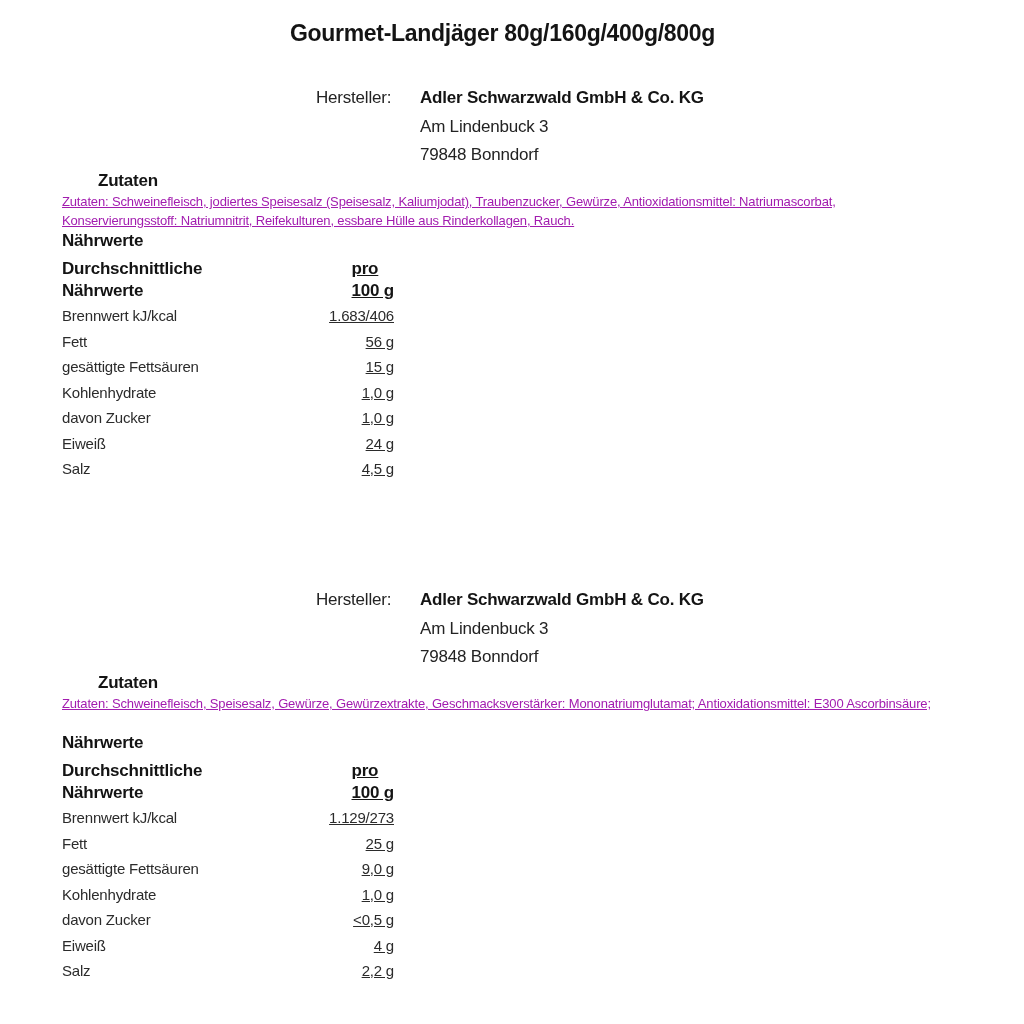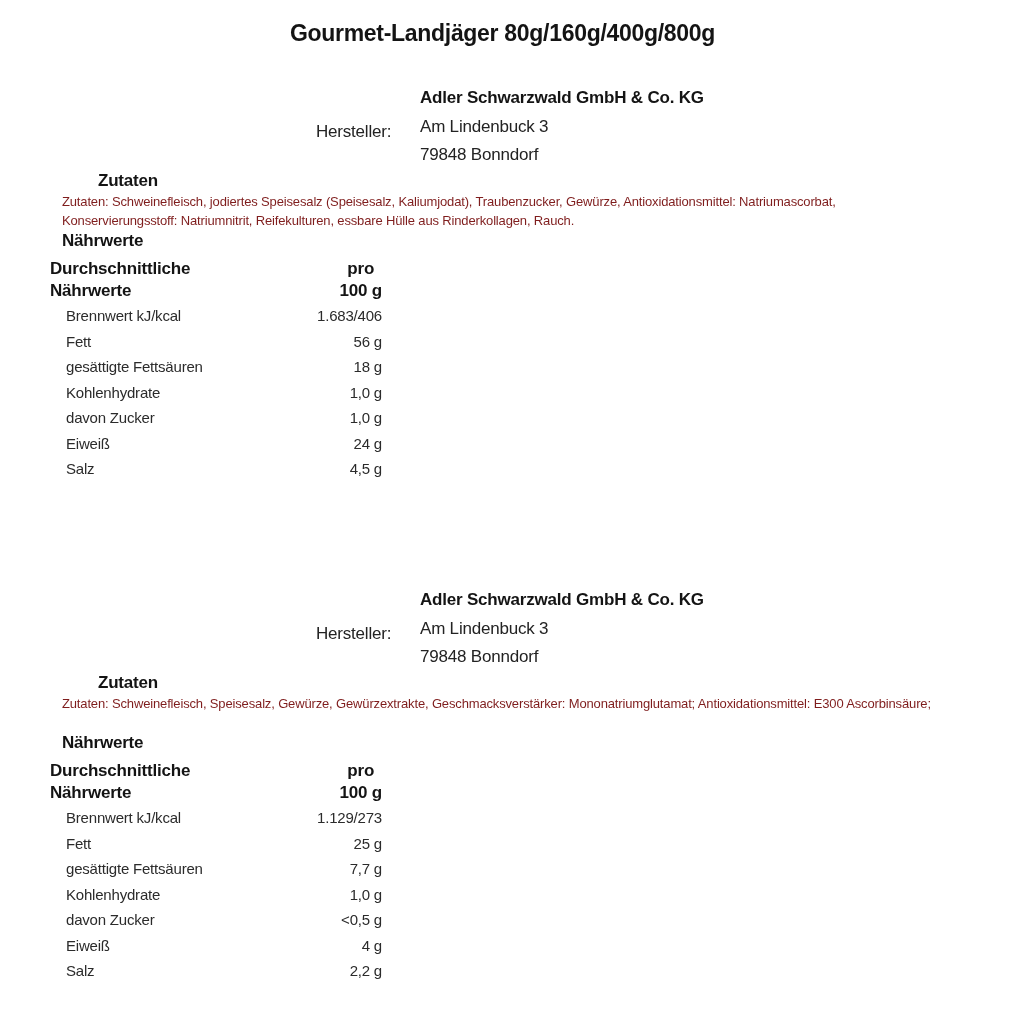--- a/index.html
+++ b/index.html
@@ -19,45 +19,45 @@
     font-size:23px; font-weight:700; color:#141414;
     letter-spacing:-0.3px;
   }
 
   .manufacturer {
     position:absolute; top:84px; left:316px;
     display:flex;
     font-size:17px; line-height:28.5px; color:#232323;
     letter-spacing:-0.2px;
   }
-  .mfr-label { width:104px;margin-top:34px; }
+  .mfr-label { width:104px; }
   .mfr-name { font-weight:700; color:#141414; }
 
   .ing-heading, .nut-heading {
     position:absolute; left:62px;
     font-size:17px; font-weight:700; color:#141414;
     letter-spacing:-0.2px;
   }
   .ing-heading { top:171px;margin-left:36px; }
   .nut-heading { top:231px; }
 
   .ing-text {
     position:absolute; top:193px; left:62px;
-    font-size:13px; line-height:18.5px; color:#7f1d1d;
-    white-space:nowrap; letter-spacing:-0.15px;
+    font-size:13px; line-height:18.5px; color:#a21caf;
+    white-space:nowrap; letter-spacing:-0.15px;text-decoration:underline;
   }
 
-  .ntable { position:absolute; top:258px; left:50px; width:332px; }
+  .ntable { position:absolute; top:258px; left:62px; width:332px; }
   .ntable-header {
     display:flex; justify-content:space-between;
     font-size:17px; font-weight:700; line-height:21.5px; color:#141414;
     letter-spacing:-0.2px;
   }
-  .col-value, .row-value { text-align:center; }
-  .ntable-rows { margin-top:2px;margin-left:16px; }
+  .col-value, .row-value { text-align:left;text-decoration:underline; }
+  .ntable-rows { margin-top:2px; }
   .ntable-row {
     display:flex; justify-content:space-between;
     font-size:15px; line-height:25.5px; color:#2b2b2b;
     letter-spacing:-0.2px;
   }
 </style>
 </head>
 <body>
 
 <div class="section s1">
@@ -95,21 +95,21 @@
       <div class="ntable-row">
         <span class="row-label">Brennwert kJ/kcal</span>
         <span class="row-value">1.683/406</span>
       </div>
       <div class="ntable-row">
         <span class="row-label">Fett</span>
         <span class="row-value">56 g</span>
       </div>
       <div class="ntable-row">
         <span class="row-label">gesättigte Fettsäuren</span>
-        <span class="row-value">18 g</span>
+        <span class="row-value">15 g</span>
       </div>
       <div class="ntable-row">
         <span class="row-label">Kohlenhydrate</span>
         <span class="row-value">1,0 g</span>
       </div>
       <div class="ntable-row">
         <span class="row-label">davon Zucker</span>
         <span class="row-value">1,0 g</span>
       </div>
       <div class="ntable-row">
@@ -157,21 +157,21 @@
       <div class="ntable-row">
         <span class="row-label">Brennwert kJ/kcal</span>
         <span class="row-value">1.129/273</span>
       </div>
       <div class="ntable-row">
         <span class="row-label">Fett</span>
         <span class="row-value">25 g</span>
       </div>
       <div class="ntable-row">
         <span class="row-label">gesättigte Fettsäuren</span>
-        <span class="row-value">7,7 g</span>
+        <span class="row-value">9,0 g</span>
       </div>
       <div class="ntable-row">
         <span class="row-label">Kohlenhydrate</span>
         <span class="row-value">1,0 g</span>
       </div>
       <div class="ntable-row">
         <span class="row-label">davon Zucker</span>
         <span class="row-value">&lt;0,5 g</span>
       </div>
       <div class="ntable-row">

